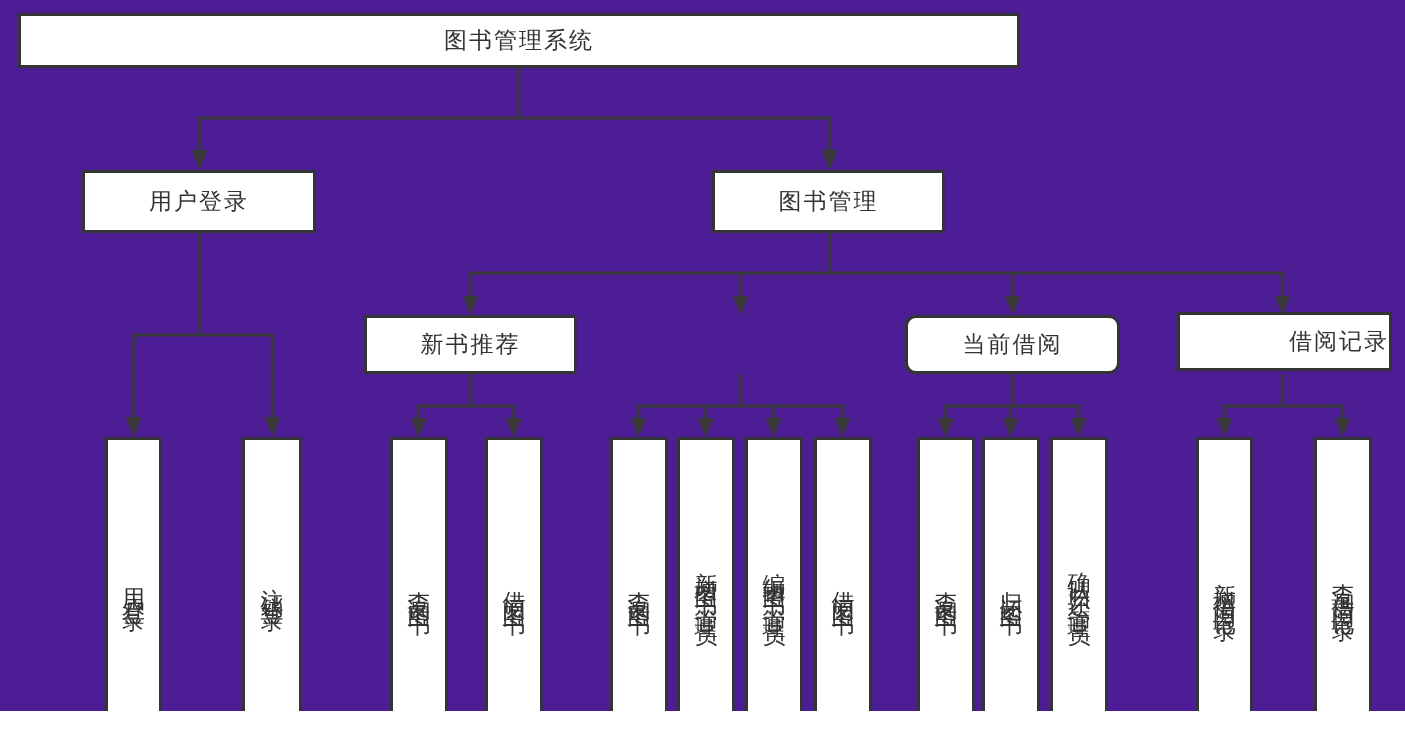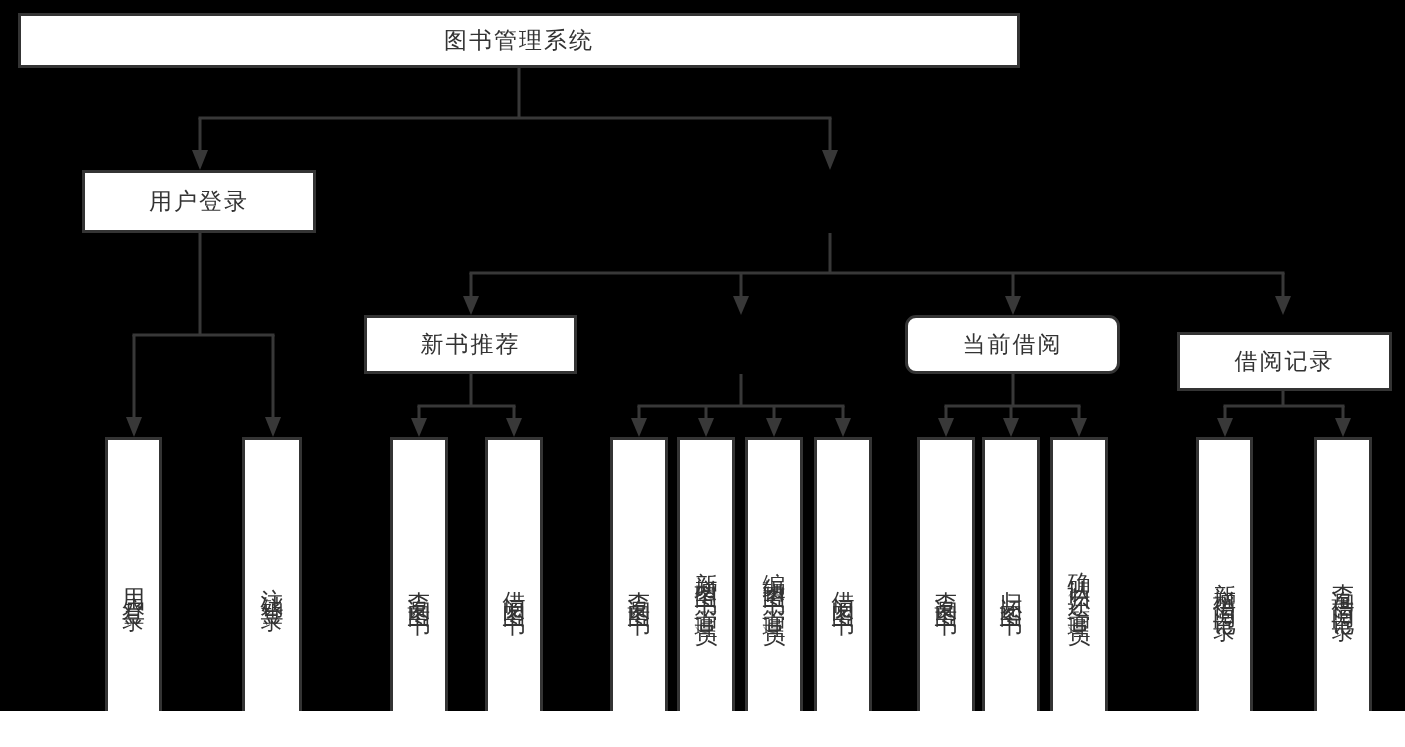--- a/index.html
+++ b/index.html
@@ -5,21 +5,21 @@
   html, body {
     margin: 0;
     padding: 0;
     background: #ffffff;
     font-family: "Liberation Sans", sans-serif;
   }
   .canvas {
     position: relative;
     width: 1405px;
     height: 711px;
-    background: #000000;
+    background: #4c1d95;
     overflow: hidden;
   }
   .connectors {
     position: absolute;
     left: 0;
     top: 0;
     width: 1405px;
     height: 747px;
   }
   .box {
@@ -125,28 +125,31 @@
     </g>
   </svg>
 
   <div class="box" style="left:18px; top:13px; width:1002px; height:55px;">
     <span>图书管理系统</span>
   </div>
 
   <div class="box" style="left:82px; top:170px; width:234px; height:63px;">
     <span>用户登录</span>
   </div>
+  <div class="box" style="left:712px; top:170px; width:233px; height:63px;">
+    <span>图书管理</span>
+  </div>
 
   <div class="box" style="left:364px; top:315px; width:213px; height:59px;">
     <span>新书推荐</span>
   </div>
   <div class="box" style="left:905px; top:315px; width:215px; height:59px;border-radius:11px;">
     <span>当前借阅</span>
   </div>
-  <div class="box" style="left:1177px; top:332px; width:215px; height:59px;">
+  <div class="box" style="left:1177px; top:312px; width:215px; height:59px;justify-content:flex-end;">
     <span>借阅记录</span>
   </div>
 
   <div class="box leaf" style="left:105px; top:437px; width:57px; height:296px;">
     <span class="vtext">用户登录</span>
   </div>
   <div class="box leaf" style="left:242px; top:437px; width:60px; height:296px;">
     <span class="vtext">注销登录</span>
   </div>
 

